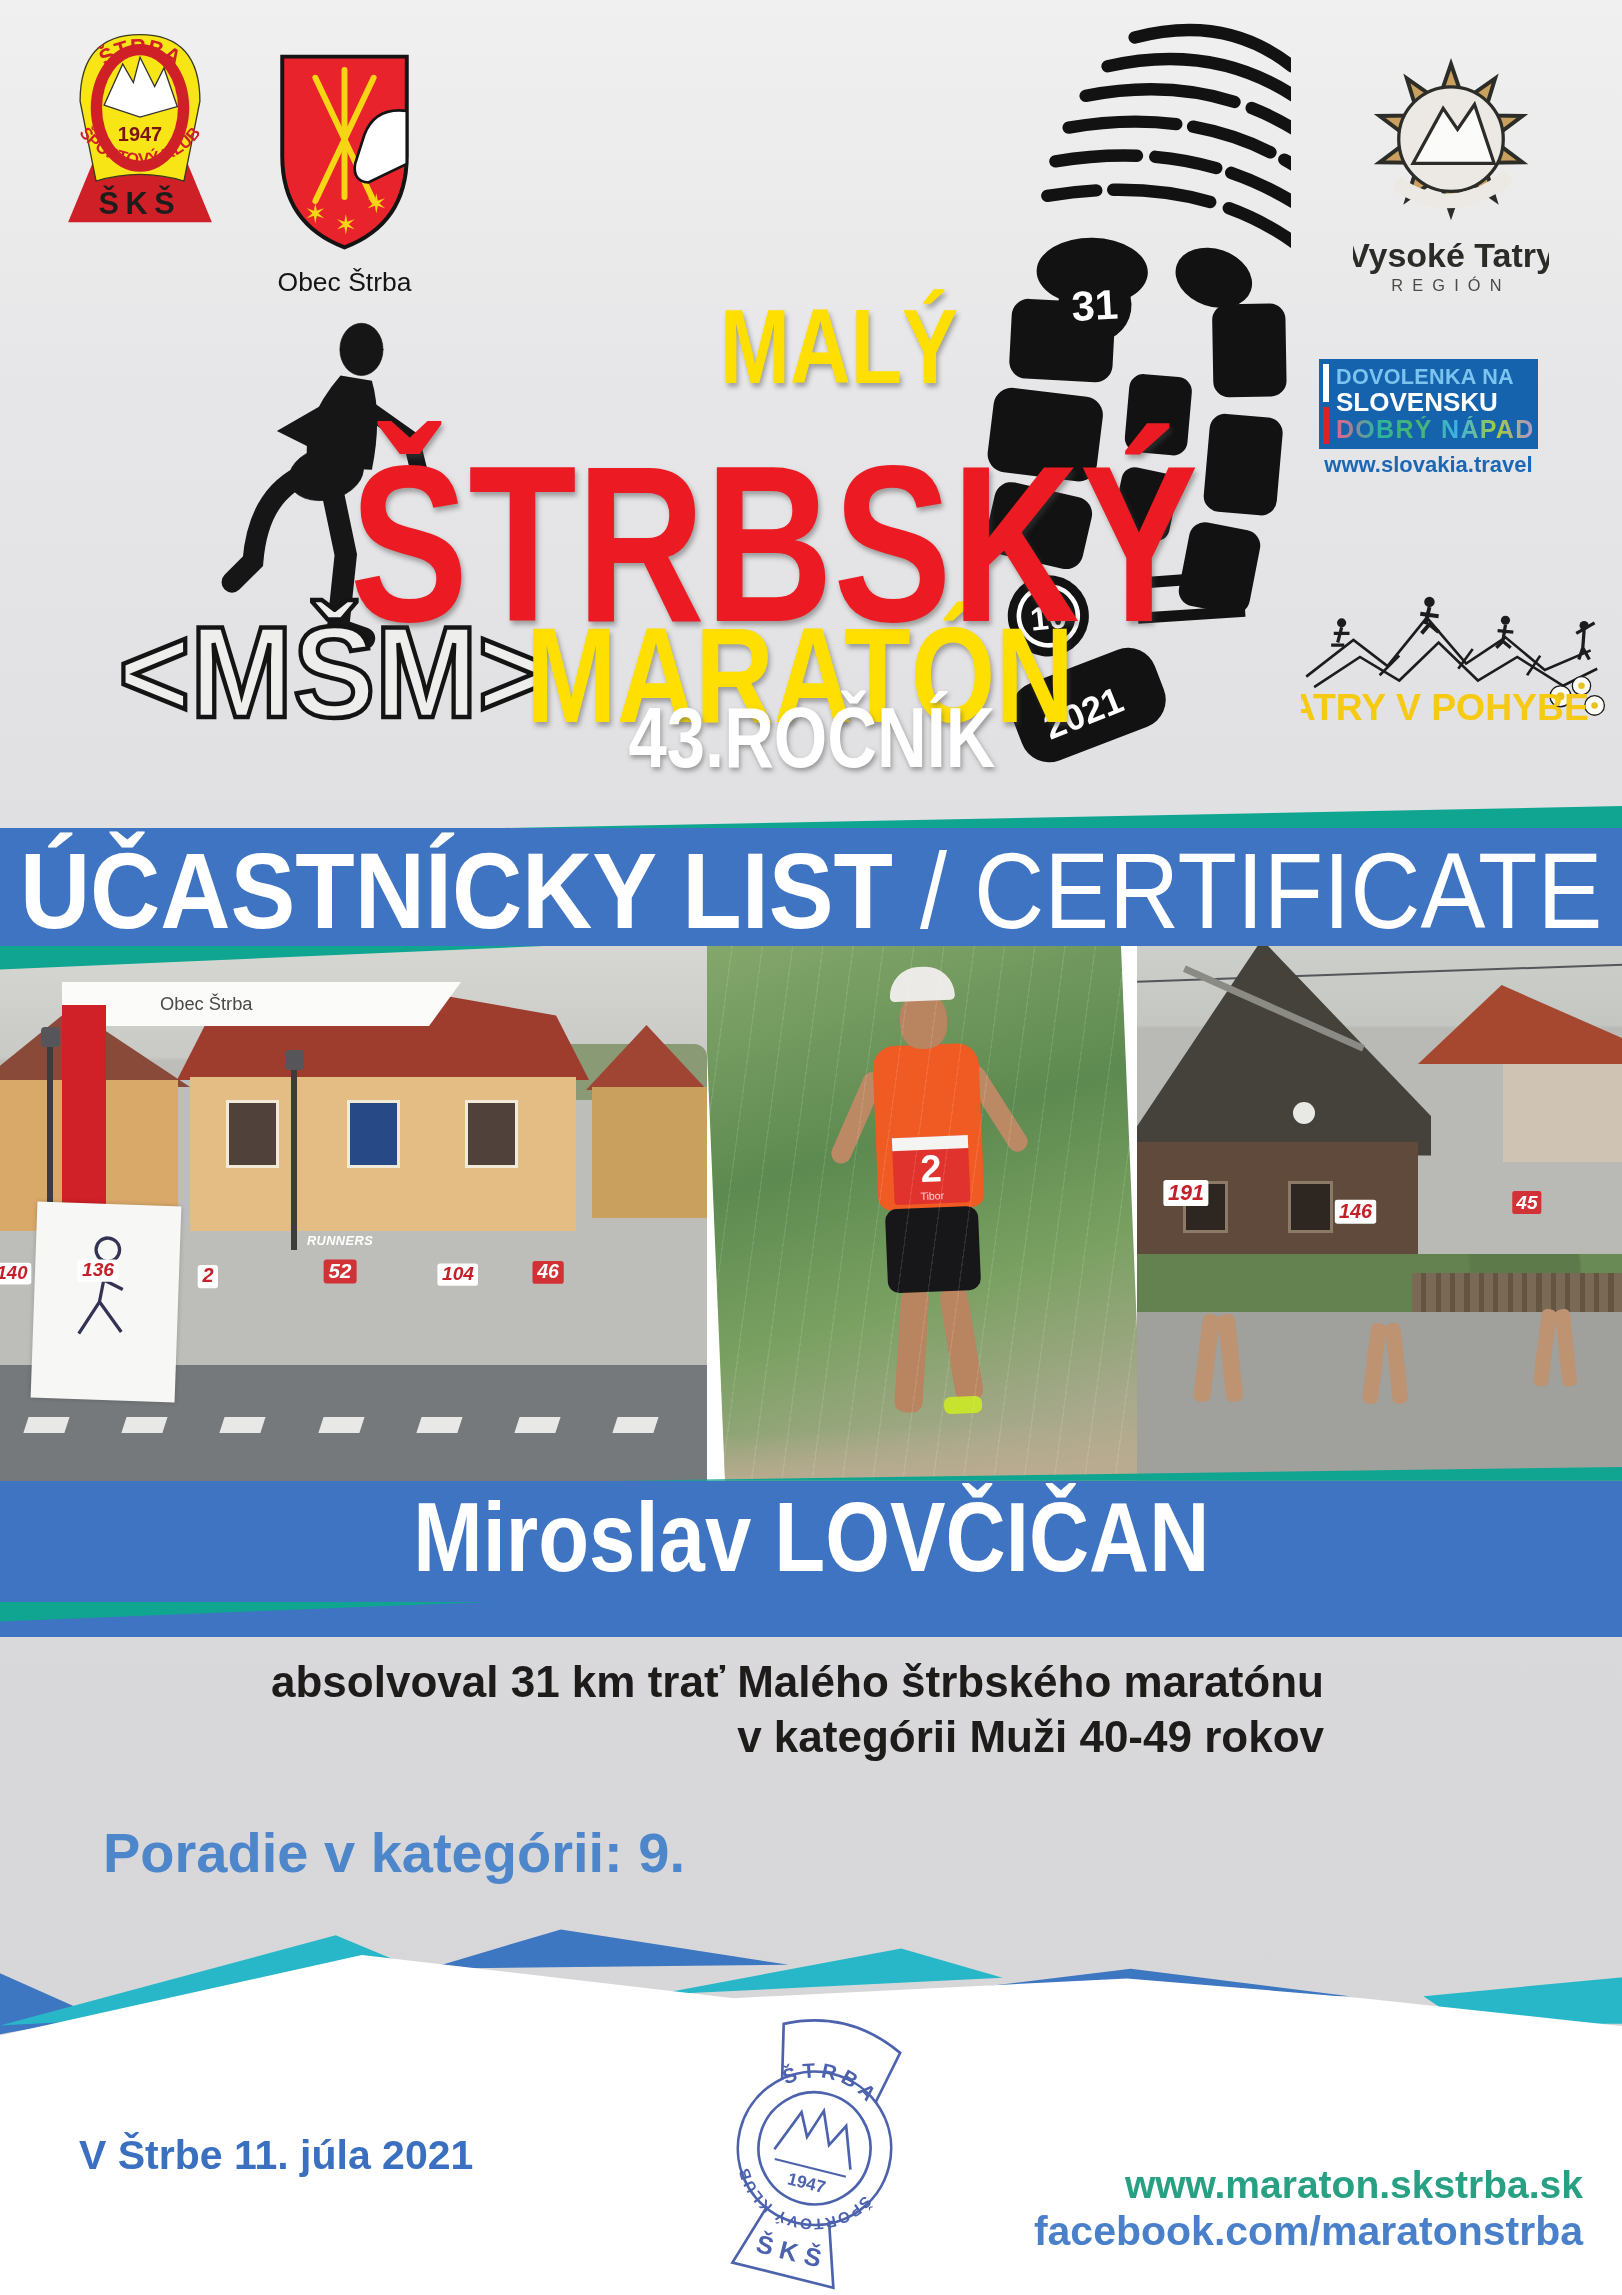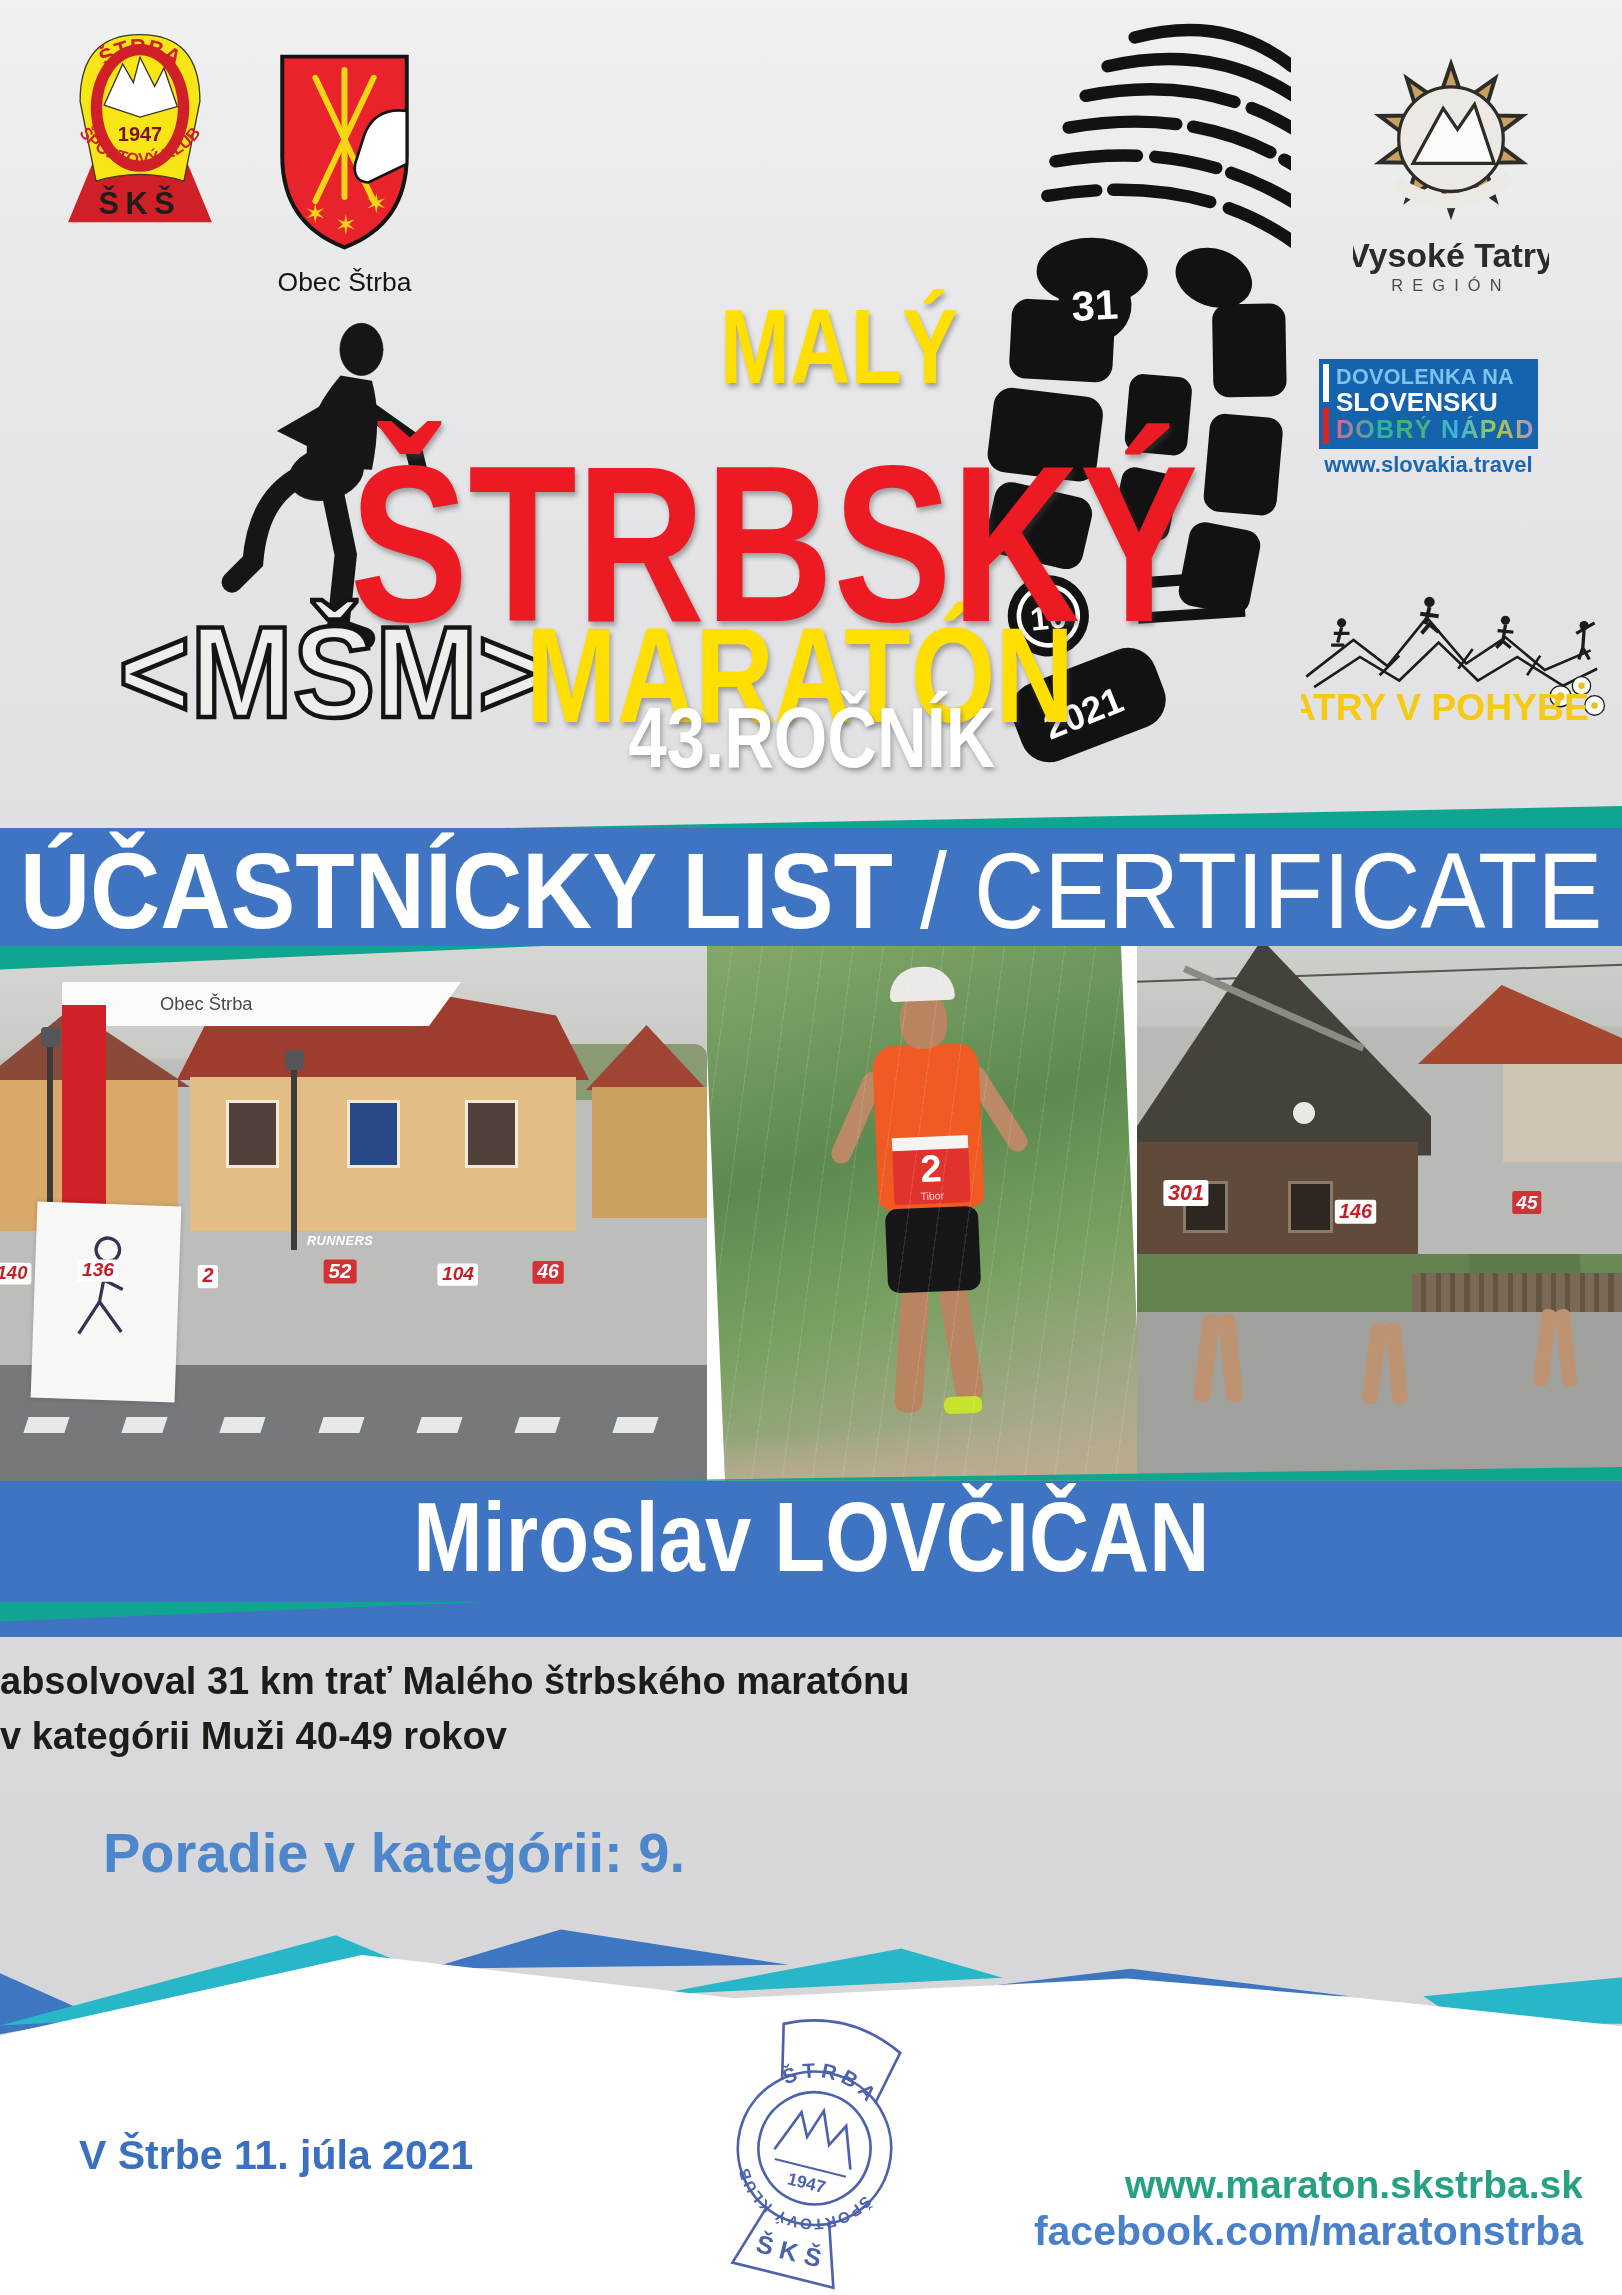--- a/index.html
+++ b/index.html
@@ -120,22 +120,22 @@
   .fg2 .bd{width:62px;height:98px;border-radius:10.5px;background:var(--v,#eee);margin:-2.6px auto 0;position:relative;}
   .fg2 .sh{width:56px;height:46px;border-radius:6.5px;background:#17171a;margin:-1.3px auto 0;}
   .fg2 .lga,.fg2 .lgb{position:absolute;width:17px;height:88px;background:#bd9372;border-radius:6.5px;top:175px;}
   .fg2 .lga{left:11.8px;transform:rotate(7deg);}
   .fg2 .lgb{right:11.8px;transform:rotate(-6deg);}
   .bib2{position:absolute;left:50%;transform:translateX(-50%);top:41px;background:#fff;color:#c3202a;
         font-weight:800;font-size:21.6px;line-height:1;padding:2px 4.6px;border-radius:2.6px;}
   .bib2.red{background:#d23136;color:#fff;}
 
   
-  .bodytext{position:absolute;top:1654px;left:0;width:1324px;text-align:left;color:#1d1c1a;
-            font-size:38px;font-weight:600;line-height:55px;z-index:3;}
+  .bodytext{position:absolute;top:1654px;left:0;width:1324px;text-align:right;color:#1d1c1a;
+            font-size:44px;font-weight:600;line-height:55px;z-index:3;}
   .resrow{position:absolute;top:1820px;left:0;width:1317px;display:flex;justify-content:space-between;
           padding:0 60px 0 103px;box-sizing:border-box;color:#4d86cb;font-size:56px;font-weight:600;z-index:3;}
 
   
   .ridge{position:absolute;left:0;top:1911px;z-index:7;}
   .f-date{position:absolute;left:79px;top:2132px;font-size:41px;font-weight:700;color:#3a70bf;z-index:8;}
   .f-urls{position:absolute;right:40px;top:2163px;text-align:right;z-index:8;font-weight:700;}
   .f-web{font-size:39px;color:#27a083;}
   .f-fb{font-size:41px;color:#4a80ca;margin-top:1px;}
   .stamp{position:absolute;left:687px;top:2015px;z-index:8;opacity:.92;}
@@ -386,21 +386,21 @@
       <div class="rroof"></div>
       <div class="rridge"></div>
       <div class="rdish"></div>
       <div class="rwall">
         <div class="rwin" style="left:46px"></div>
         <div class="rwin" style="left:151px"></div>
       </div>
       <div class="rhedge"></div>
       <div class="rfence"></div>
       <div class="rroad"></div>
-      <div class="fg2" style="left:49px;top:193px;--v:#f2f2ef"><i class="hd"></i><i class="bd"><span class="bib2">301</span></i><i class="sh"></i><i class="lga"></i><i class="lgb"></i></div>
+      <div class="fg2" style="left:49px;top:193px;--v:#f2f2ef"><i class="hd"></i><i class="bd"><span class="bib2">191</span></i><i class="sh"></i><i class="lga"></i><i class="lgb"></i></div>
       <div class="fg2" style="left:216px;top:216px;--v:#d5372c;--hd:#3a6ea8;transform:scale(.92)"><i class="hd"></i><i class="bd"><span class="bib2">146</span></i><i class="sh"></i><i class="lga"></i><i class="lgb"></i></div>
       <div class="fg2" style="left:386px;top:209px;--v:#d957a8;transform:scale(.88)"><i class="hd"></i><i class="bd" style="background:linear-gradient(160deg,#e857a8 30%,#3db7d8 75%)"><span class="bib2 red">45</span></i><i class="sh"></i><i class="lga"></i><i class="lgb"></i></div>
     </div>
   </div>
 
   <div class="wedge w2t"></div>
   <div class="band band2">
     <span class="cond">Miroslav LOVČIČAN</span>
   </div>
   <div class="wedge w2b"></div>

